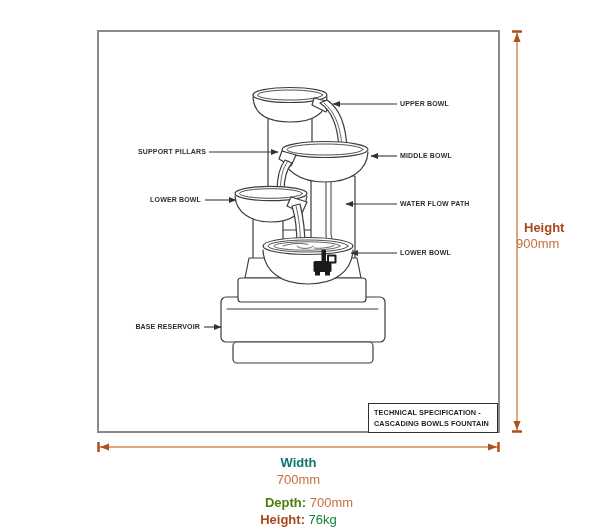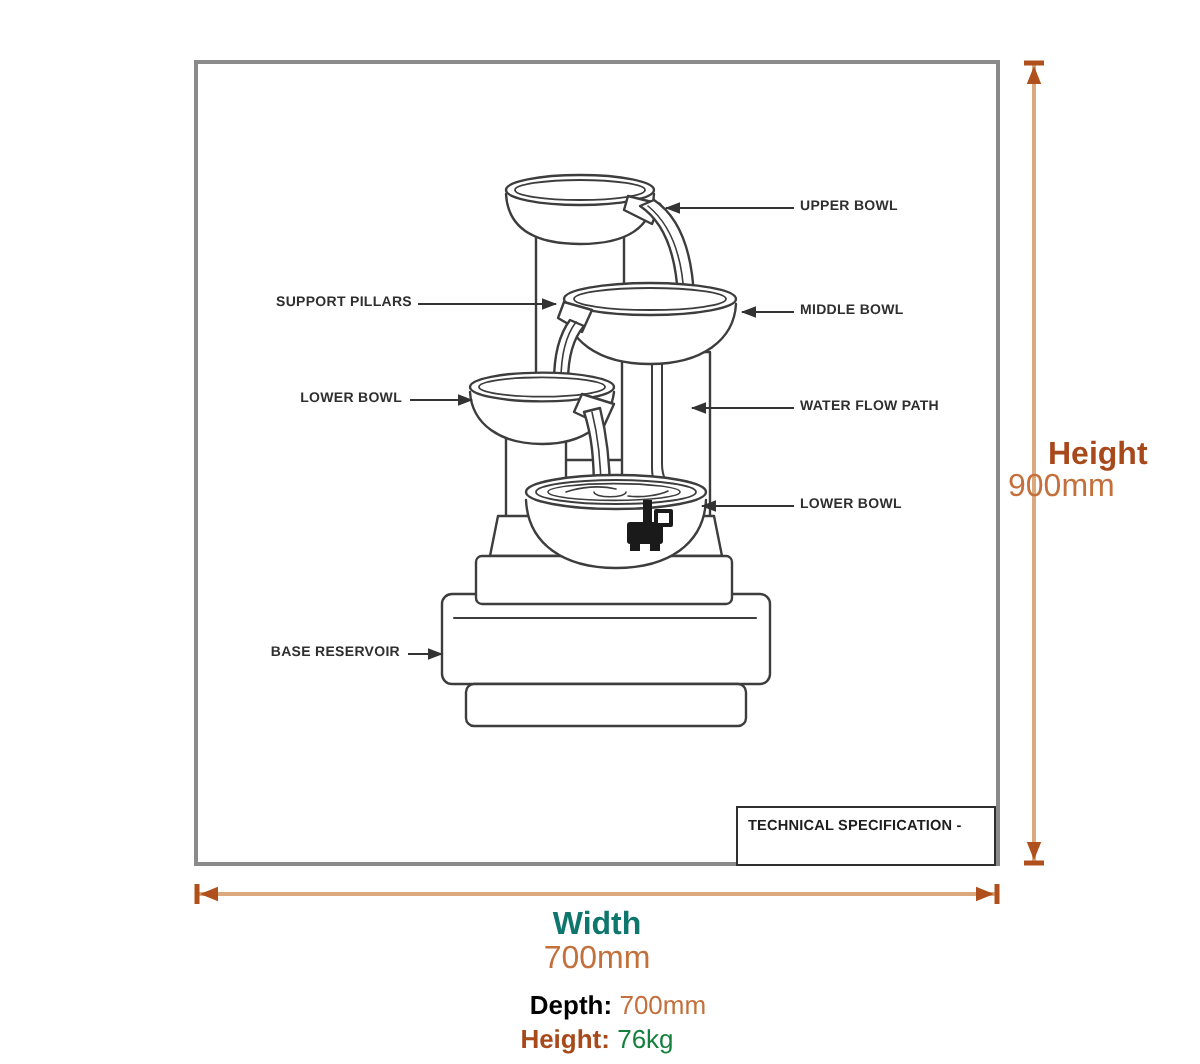--- a/index.html
+++ b/index.html
@@ -15,21 +15,21 @@
   .part-label{
     font-size:7px;font-weight:700;color:#2f2f2f;letter-spacing:.15px;
     white-space:nowrap;line-height:8px;
   }
   #tech-spec-box{
     left:368px;top:403px;width:130px;height:30px;box-sizing:border-box;
     border:1.5px solid #2f2f2f;background:#ffffff;
     padding:3px 14px 0 5px;font-size:7.3px;font-weight:600;color:#1e1e1e;
     line-height:11px;letter-spacing:.1px;white-space:nowrap;
   }
-  .dim-big{font-size:16px;line-height:16px;}
+  .dim-big{font-size:13px;line-height:16px;}
   .dim-med{font-size:13px;line-height:15px;}
   .bold-accent{font-weight:700;}
   .center-col{left:97px;width:403px;text-align:center;}
   svg{position:absolute;left:0;top:0;pointer-events:none;}
 </style>
 </head>
 <body>
 
 <div class="abs" id="diagram-border"></div>
 
@@ -146,27 +146,28 @@
 <div class="abs part-label" style="right:399px;top:196px;">LOWER BOWL</div>
 <div class="abs part-label" style="right:400px;top:323px;">BASE RESERVOIR</div>
 
 <div class="abs part-label" style="left:400px;top:100px;">UPPER BOWL</div>
 <div class="abs part-label" style="left:400px;top:152px;">MIDDLE BOWL</div>
 <div class="abs part-label" style="left:400px;top:200px;">WATER FLOW PATH</div>
 <div class="abs part-label" style="left:400px;top:249px;">LOWER BOWL</div>
 
 <div class="abs" id="tech-spec-box">
   <div>TECHNICAL SPECIFICATION -</div>
+  <div>CASCADING BOWLS FOUNTAIN</div>
 </div>
 
 <div class="abs dim-big bold-accent" style="left:524px;top:220px;color:#a8491c;">Height</div>
-<div class="abs dim-big" style="left:504px;top:236px;color:#c4703c;">900mm</div>
+<div class="abs dim-big" style="left:516px;top:236px;color:#c4703c;">900mm</div>
 
 <div class="abs center-col dim-big bold-accent" style="top:455px;color:#0f766e;">Width</div>
 <div class="abs center-col dim-big" style="top:472px;color:#c4703c;">700mm</div>
 <div class="abs center-col dim-med" style="top:495px;">
-  <span class="bold-accent" style="color:#000000;margin-left:21px;">Depth:</span>
+  <span class="bold-accent" style="color:#4d7c0f;margin-left:21px;">Depth:</span>
   <span style="color:#c4703c;">700mm</span>
 </div>
 <div class="abs center-col dim-med" style="top:512px;">
   <span class="bold-accent" style="color:#a8491c;">Height:</span>
   <span style="color:#15803d;">76kg</span>
 </div>
 
 </body></html>

